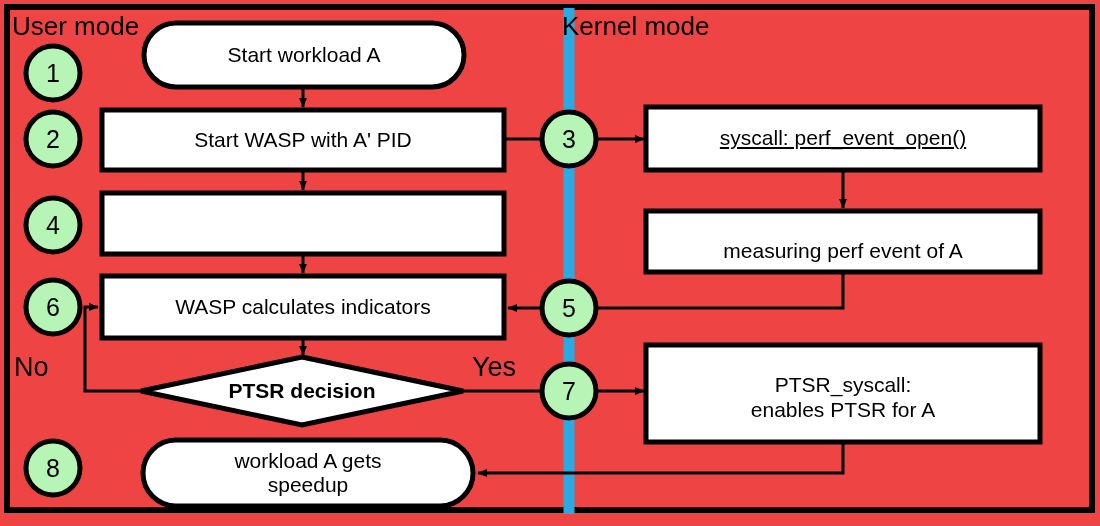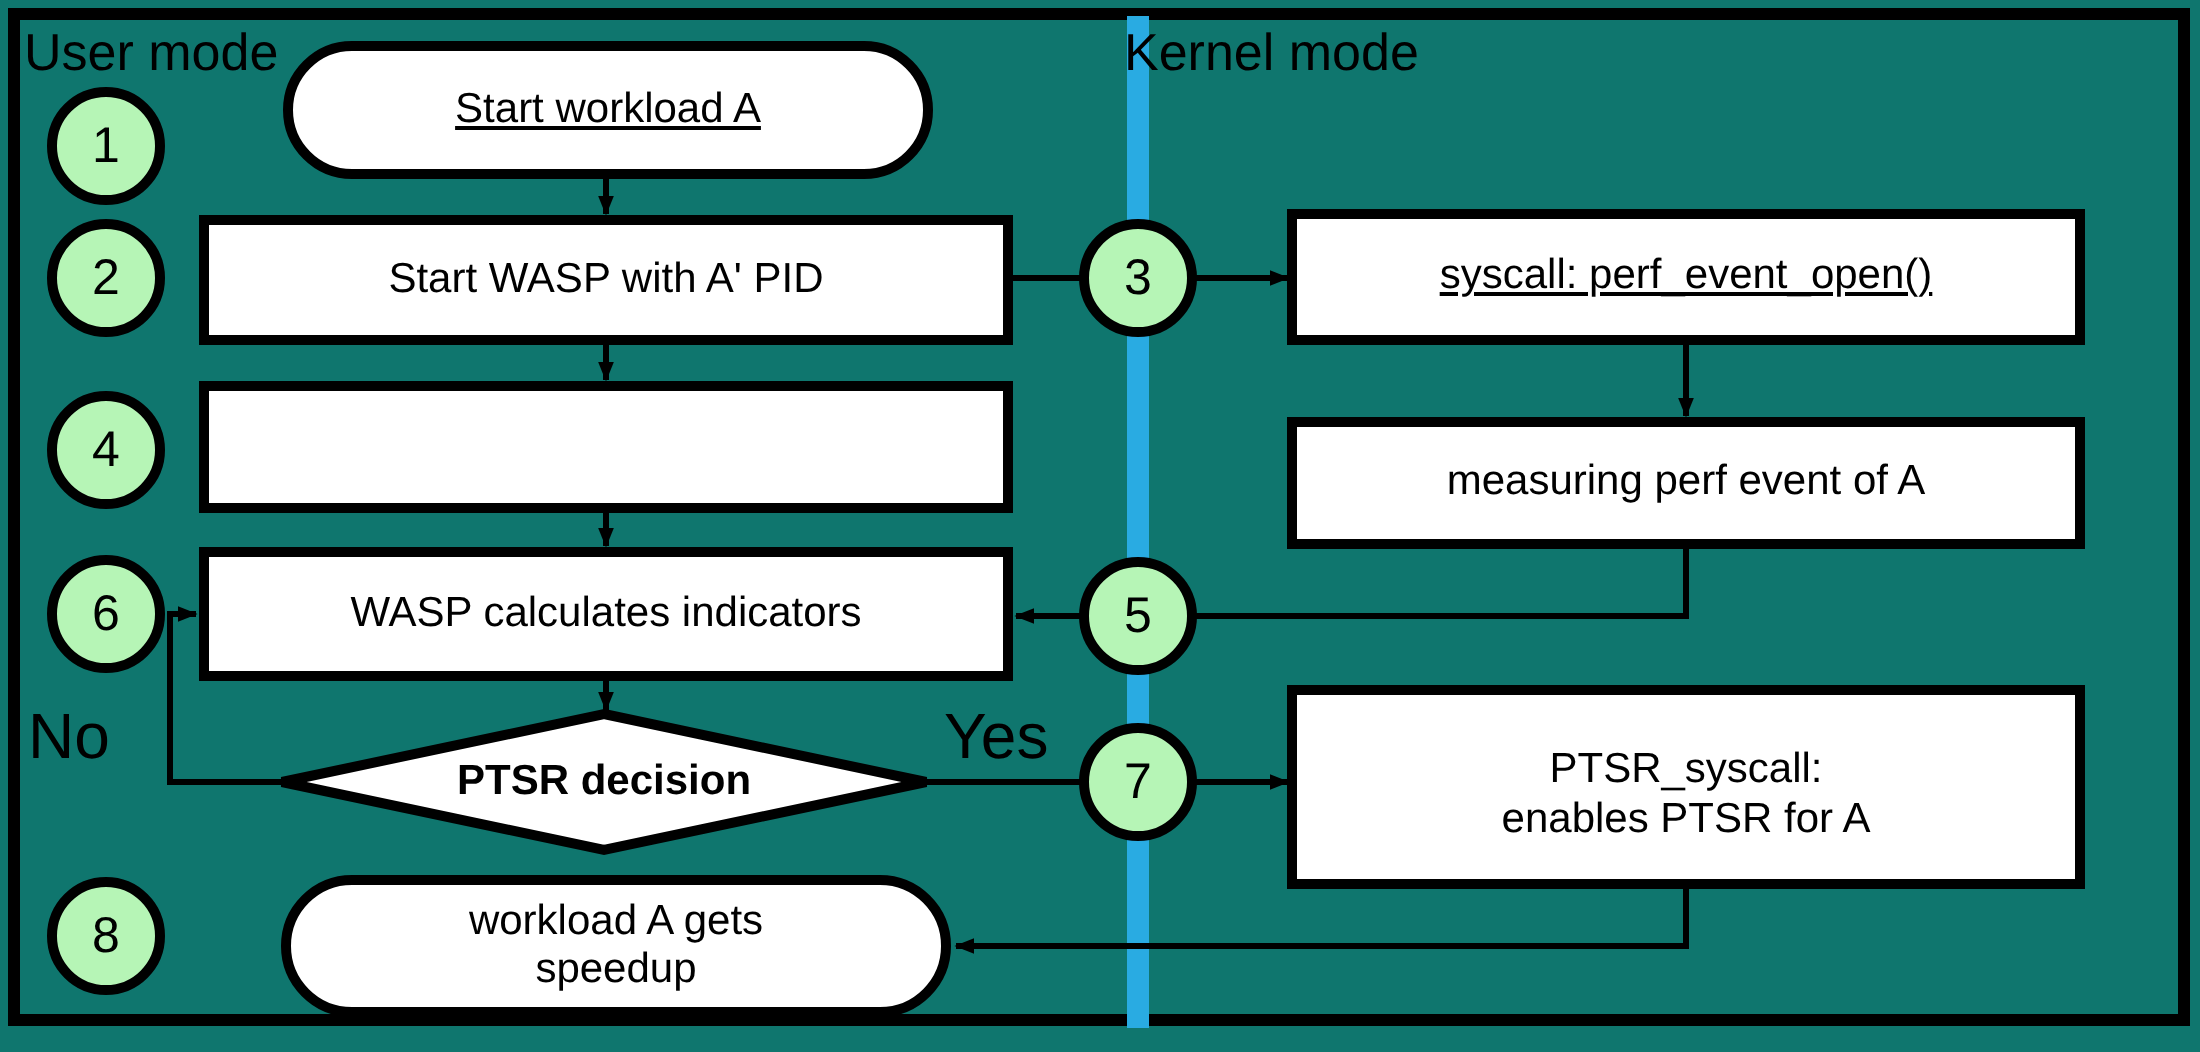--- a/index.html
+++ b/index.html
@@ -1,37 +1,37 @@
 <!DOCTYPE html>
 <html><head>
 <meta charset="utf-8">
 <style>
   html,body{margin:0;padding:0;background:#ffffff;}
   #root{
     position:relative;
     width:1100px;height:526px;
-    background:#0f766e;
+    background:#ef4444;
     font-family:"Liberation Sans", sans-serif;
     overflow:hidden;
   }
   #svg{position:absolute;left:0;top:0;width:1100px;height:526px;}
   .lbl{
     position:absolute;
     color:#000;
     line-height:1.15;
     text-align:center;
     white-space:pre-line;
     display:flex;
     align-items:center;
     justify-content:center;
     pointer-events:none;
   }
   .node-text{font-size:21px;}
   .mode-text{font-size:26px;text-align:left;justify-content:flex-start;}
-  .edge-text{font-size:32px;}
+  .edge-text{font-size:27px;}
   .num-text{
     font-size:25px;
     width:56px;height:56px;
     display:flex;align-items:center;justify-content:center;
   }
 </style>
 </head>
 <body>
 
 <div id="root">
@@ -97,24 +97,24 @@
     <circle cx="53" cy="225" r="27" fill="#b6f5b6" stroke="#000000" stroke-width="5"></circle>
     <circle cx="569" cy="308" r="27" fill="#b6f5b6" stroke="#000000" stroke-width="5"></circle>
     <circle cx="53" cy="307" r="27" fill="#b6f5b6" stroke="#000000" stroke-width="5"></circle>
     <circle cx="569" cy="391" r="27" fill="#b6f5b6" stroke="#000000" stroke-width="5"></circle>
     <circle cx="53" cy="468" r="27" fill="#b6f5b6" stroke="#000000" stroke-width="5"></circle>
   </svg>
 
   <div class="lbl mode-text" style="left:12px;top:10px;width:260px;height:34px;">User mode</div>
   <div class="lbl mode-text" style="left:562px;top:10px;width:300px;height:34px;">Kernel mode</div>
 
-  <div class="lbl node-text" style="left:144px;top:23px;width:320px;height:64px;text-decoration:underline;">Start workload A</div>
+  <div class="lbl node-text" style="left:144px;top:23px;width:320px;height:64px;">Start workload A</div>
   <div class="lbl node-text" style="left:102px;top:110px;width:402px;height:60px;">Start WASP with A' PID</div>
   <div class="lbl node-text" style="left:646px;top:107px;width:394px;height:63px;text-decoration:underline;">syscall: perf_event_open()</div>
-  <div class="lbl node-text" style="left:646px;top:211px;width:394px;height:61px;">measuring perf event of A</div>
+  <div class="lbl node-text" style="left:646px;top:221px;width:394px;height:61px;">measuring perf event of A</div>
   <div class="lbl node-text" style="left:102px;top:276px;width:402px;height:62px;">WASP calculates indicators</div>
   <div class="lbl node-text" style="left:141px;top:357px;width:322px;height:68px;font-weight:bold;">PTSR decision</div>
   <div class="lbl node-text" style="left:646px;top:349px;width:394px;height:97px;">PTSR_syscall:
 enables PTSR for A</div>
   <div class="lbl node-text" style="left:143px;top:440px;width:330px;height:66px;">workload A gets
 speedup</div>
 
   <div class="lbl edge-text" style="left:14px;top:351px;width:80px;height:34px;justify-content:flex-start;">No</div>
   <div class="lbl edge-text" style="left:472px;top:351px;width:80px;height:34px;justify-content:flex-start;">Yes</div>
 

